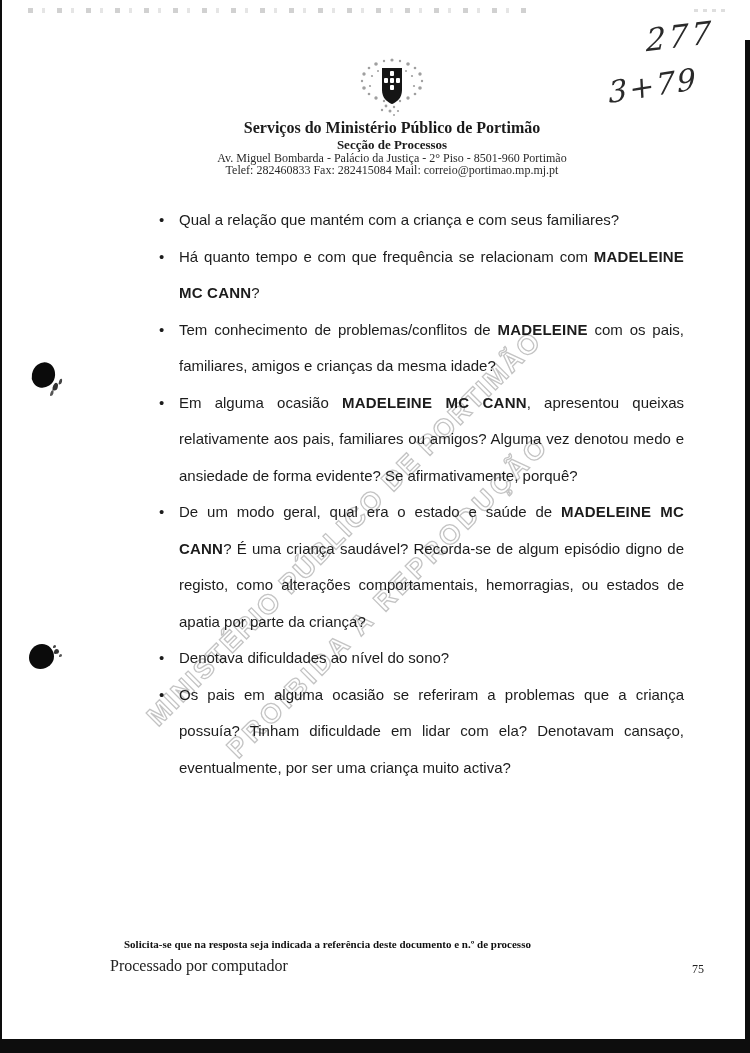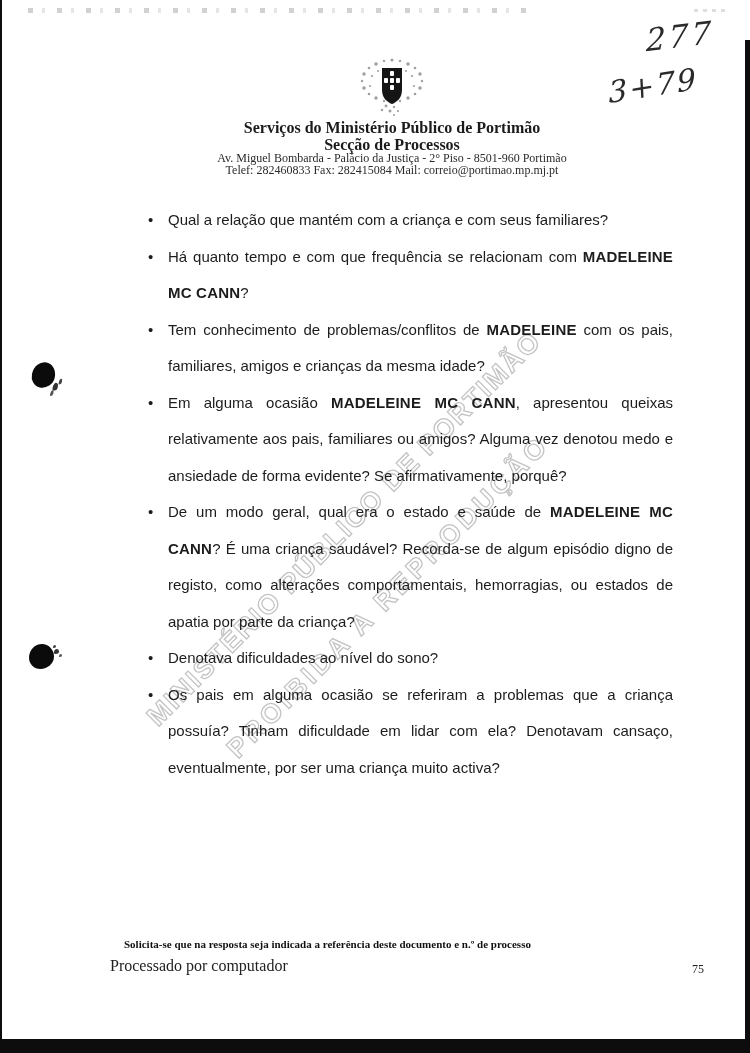--- a/index.html
+++ b/index.html
@@ -21,34 +21,34 @@
   .noise-speck{position:absolute;left:694px;top:9px;width:34px;height:3px;opacity:.35;
     background:repeating-linear-gradient(90deg, rgba(70,70,70,.5) 0 4px, transparent 4px 9px);filter:blur(.4px);}
   
   .hand{position:absolute;font-family:"DejaVu Serif",serif;font-style:italic;color:#2a2a2a;}
   .hand1{left:646px;top:18px;font-size:31px;transform:rotate(-7deg) skewX(-8deg);letter-spacing:3px;}
   .hand2{left:608px;top:68px;font-size:30px;transform:rotate(-9deg) skewX(-6deg);letter-spacing:2px;}
   
   .header{position:absolute;left:34px;top:56px;width:716px;text-align:center;}
   .emblem{display:block;margin:0 auto;}
   .org{font-family:"Liberation Serif",serif;font-weight:bold;font-size:16px;line-height:19px;}
-  .section{font-family:"Liberation Serif",serif;font-weight:bold;font-size:16px;line-height:15px;}
+  .section{font-family:"Liberation Serif",serif;font-weight:bold;font-size:13px;line-height:15px;}
   .addr{font-family:"Liberation Serif",serif;font-size:12px;line-height:12px;color:#2a2a2a;}
   
   .wm{
     position:absolute;white-space:nowrap;font-weight:bold;
     color:transparent;-webkit-text-stroke:1.3px #adadad;
     opacity:.72;transform-origin:0 50%;transform:rotate(-45deg);
     font-size:27px;letter-spacing:2px;pointer-events:none;
   }
   .wm1{left:152px;top:706px;}
   .wm2{left:232px;top:738px;letter-spacing:4px;}
   
   .questions{
-    position:absolute;left:145px;top:202px;width:528px;margin:0;padding:0;list-style:none;
+    position:absolute;left:156px;top:202px;width:528px;margin:0;padding:0;list-style:none;
     font-size:15px;line-height:36.5px;text-align:justify;color:#1c1c1c;
   }
   .questions li{position:relative;padding-left:23px;margin:0;}
   .questions li::before{content:"•";position:absolute;left:3px;top:0;font-size:15px;}
   .questions .b{font-weight:bold;letter-spacing:.2px;}
   .questions li.justify-last{text-align-last:justify;}
   
   .blob{position:absolute;background:#0b0b0b;border-radius:52% 48% 55% 45%/55% 50% 50% 45%;}
   .blob1{left:32px;top:362px;width:23px;height:26px;transform:rotate(12deg);
     box-shadow:14px 9px 0 -9px #333, 18px 3px 0 -10px #444, 12px 16px 0 -10px #555;}

